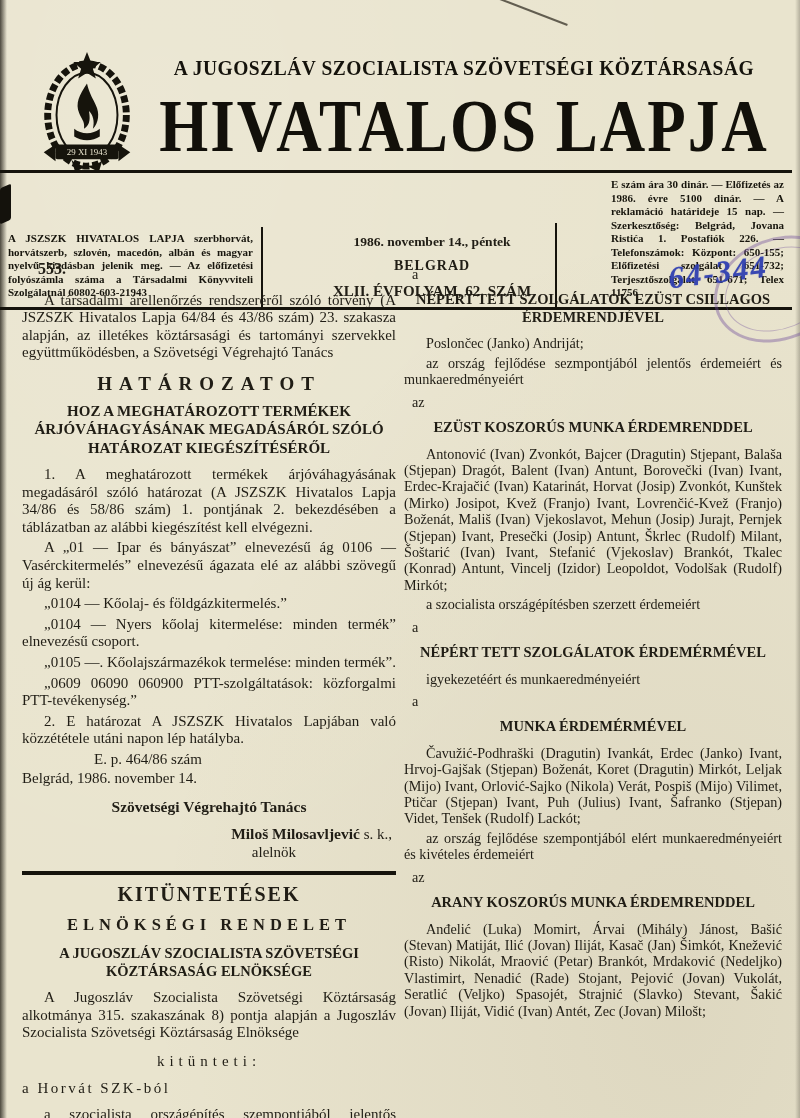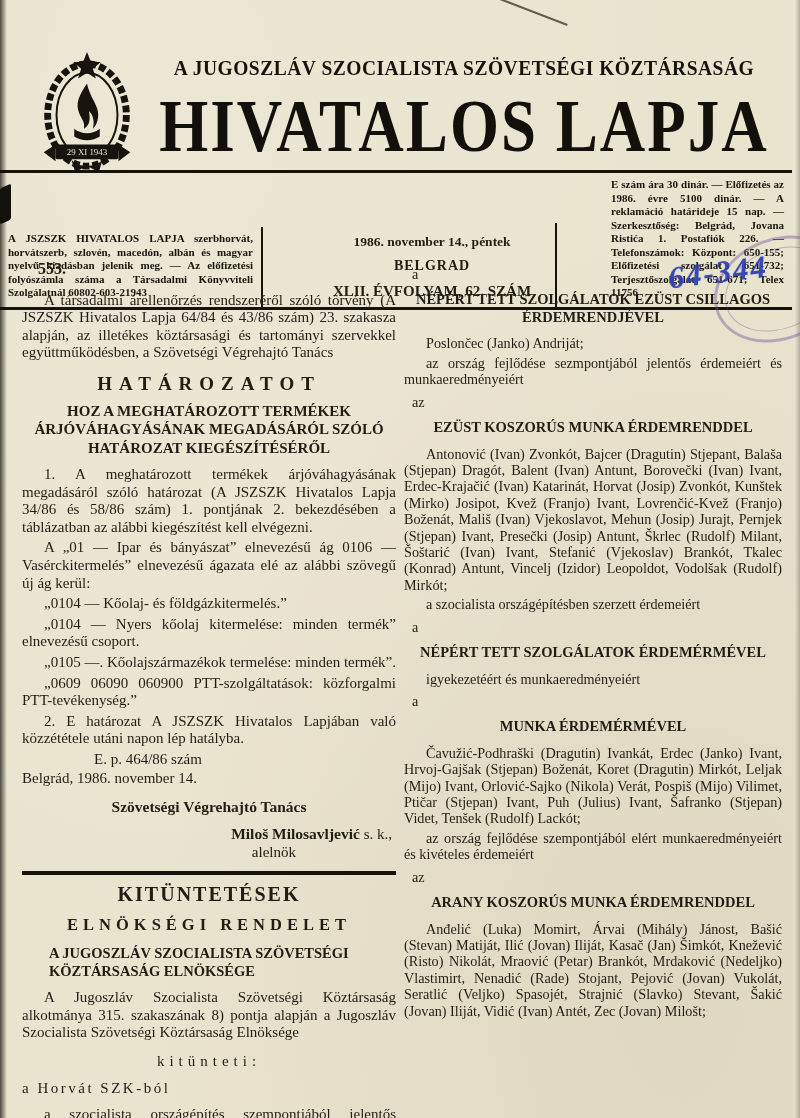--- a/index.html
+++ b/index.html
@@ -72,21 +72,21 @@
   .place { margin:1px 0 4px; }
   .issuing { text-align:center; font-weight:700; font-size:15.5px; margin:11px 0 9px; }
   .sig { text-align:right; margin:7px 4px 0 0; }
   .sig b { font-size:15.5px; }
   .sig-title { text-align:right; padding-right:100px; margin:1px 0 5px; }
   .rule { height:4px; background:#15130c; margin:9px 0 11px; }
   .kit-title { text-align:center; font-weight:700; font-size:20px;
     letter-spacing:2px; margin:3px 0 12px; }
   .eln { text-align:center; font-weight:700; font-size:16.5px;
     letter-spacing:5px; margin:0 0 11px; }
-  .issuer { font-weight:700; font-size:14.5px;
+  .issuer { text-align:center; font-weight:700; font-size:14.5px;
     line-height:18px; margin:0 auto 9px; max-width:320px; }
   .action { text-align:center; letter-spacing:5px; margin:11px 0 9px; }
   .region { letter-spacing:2.5px; margin:9px 0; }
   .marker { margin:6px 0 6px 8px; }
   .award { text-align:center; font-weight:700; font-size:14.5px;
     line-height:17.5px; margin:9px 6px;font-family:Liberation Serif, serif; }
 </style>
 </head>
 <body>
 

